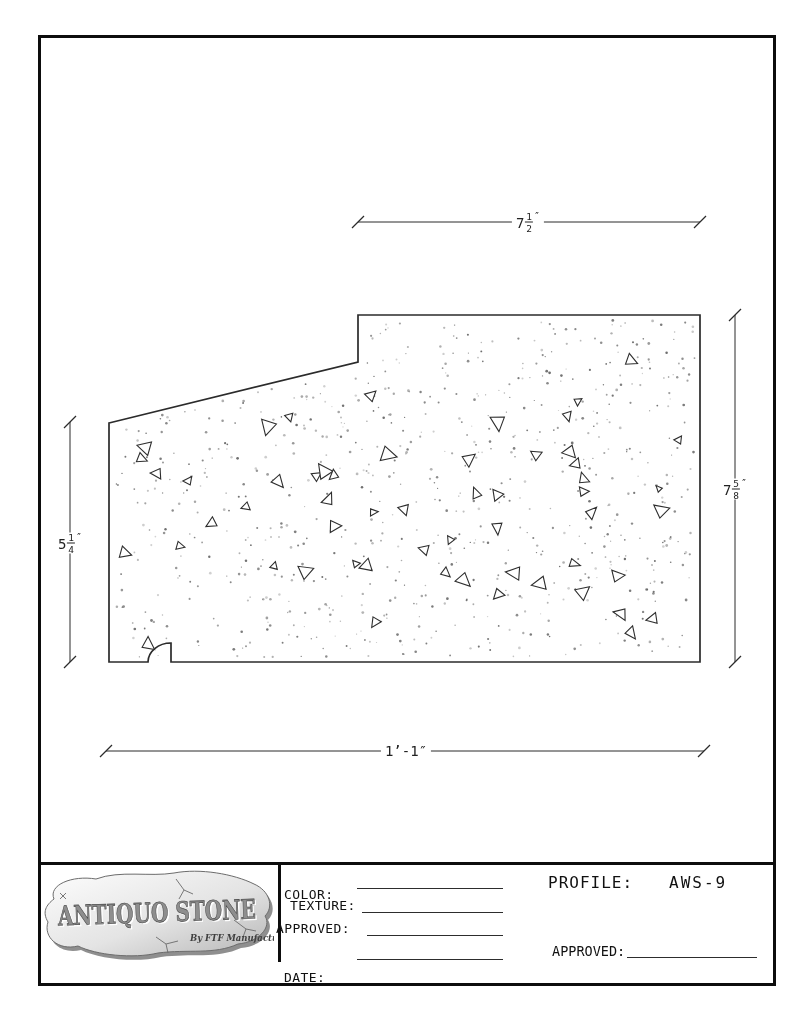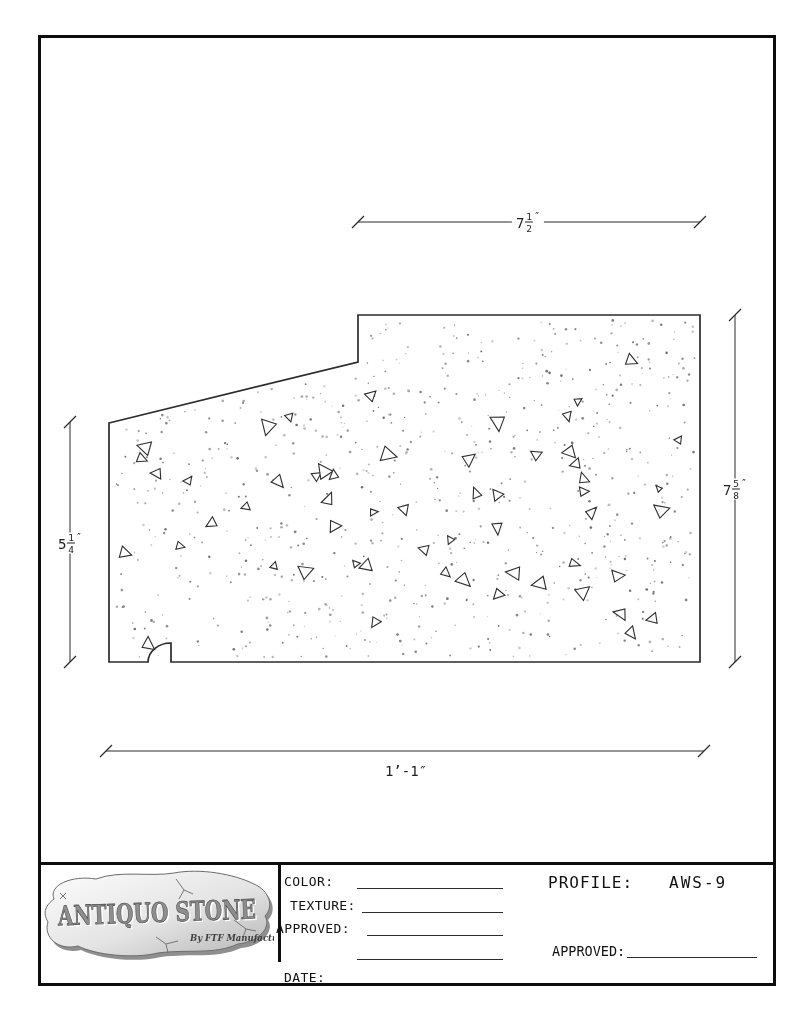--- a/index.html
+++ b/index.html
@@ -902,21 +902,21 @@
 
   <div class="dim-label" style="left:70px;top:543px;">
     <span class="whole">5</span>
       <span class="frac">
         <span class="num">1</span>
         <span class="den">4</span>
       </span>
       <span class="unit">″</span>
   </div>
 
-  <div class="dim-label" style="left:406px;top:751px;margin-top:20px;">
+  <div class="dim-label" style="left:406px;top:751px;">
     <span>1’-1″</span>
   </div>
 
   <div id="titleblock">
 
     <div id="logo-cell">
       <svg width="236" height="95" viewBox="0 0 236 95">
         <defs>
           <linearGradient id="stoneGrad" x1="0" y1="0" x2="1" y2="1">
             <stop offset="0" stop-color="#fdfdfd"></stop>
@@ -935,21 +935,21 @@
           <path d="M 118 72 l 10 7 l 12 -3 m -12 3 l 2 9"></path>
           <path d="M 22 28 l 6 6 m -6 0 l 6 -6"></path>
         </g>
 
         <text x="119" y="57" text-anchor="middle" font-family="DejaVu Serif, serif" font-weight="bold" font-size="27" fill="#ffffff" textLength="198" lengthAdjust="spacingAndGlyphs" transform="rotate(-2 118 52) translate(1.6,1.6)">ANTIQUO STONE</text>
         <text x="119" y="57" text-anchor="middle" font-family="DejaVu Serif, serif" font-weight="bold" font-size="27" fill="#8e8e8e" stroke="#4e4e4e" stroke-width="0.7" textLength="198" lengthAdjust="spacingAndGlyphs" transform="rotate(-2 118 52)">ANTIQUO STONE</text>
         <text x="152" y="76" font-family="DejaVu Serif, serif" font-style="italic" font-weight="bold" font-size="8.5" fill="#3f3f3f">By FTF Manufacturing</text>
       </svg>
     </div>
 
-    <span class="tb-label" style="left:246px;top:9px;">COLOR:</span>
+    <span class="tb-label" style="left:246px;top:22px;">COLOR:</span>
     <div class="tb-underline" style="left:319px;top:23px;width:146px;"></div>
 
     <span class="tb-label" style="left:252px;top:33px;">TEXTURE:</span>
     <div class="tb-underline" style="left:324px;top:47px;width:141px;"></div>
 
     <span class="tb-label" style="left:238px;top:56px;">APPROVED:</span>
     <div class="tb-underline" style="left:329px;top:70px;width:136px;"></div>
 
     <span class="tb-label" style="left:246px;top:80px;margin-top:25px;">DATE:</span>
     <div class="tb-underline" style="left:319px;top:94px;width:146px;"></div>

